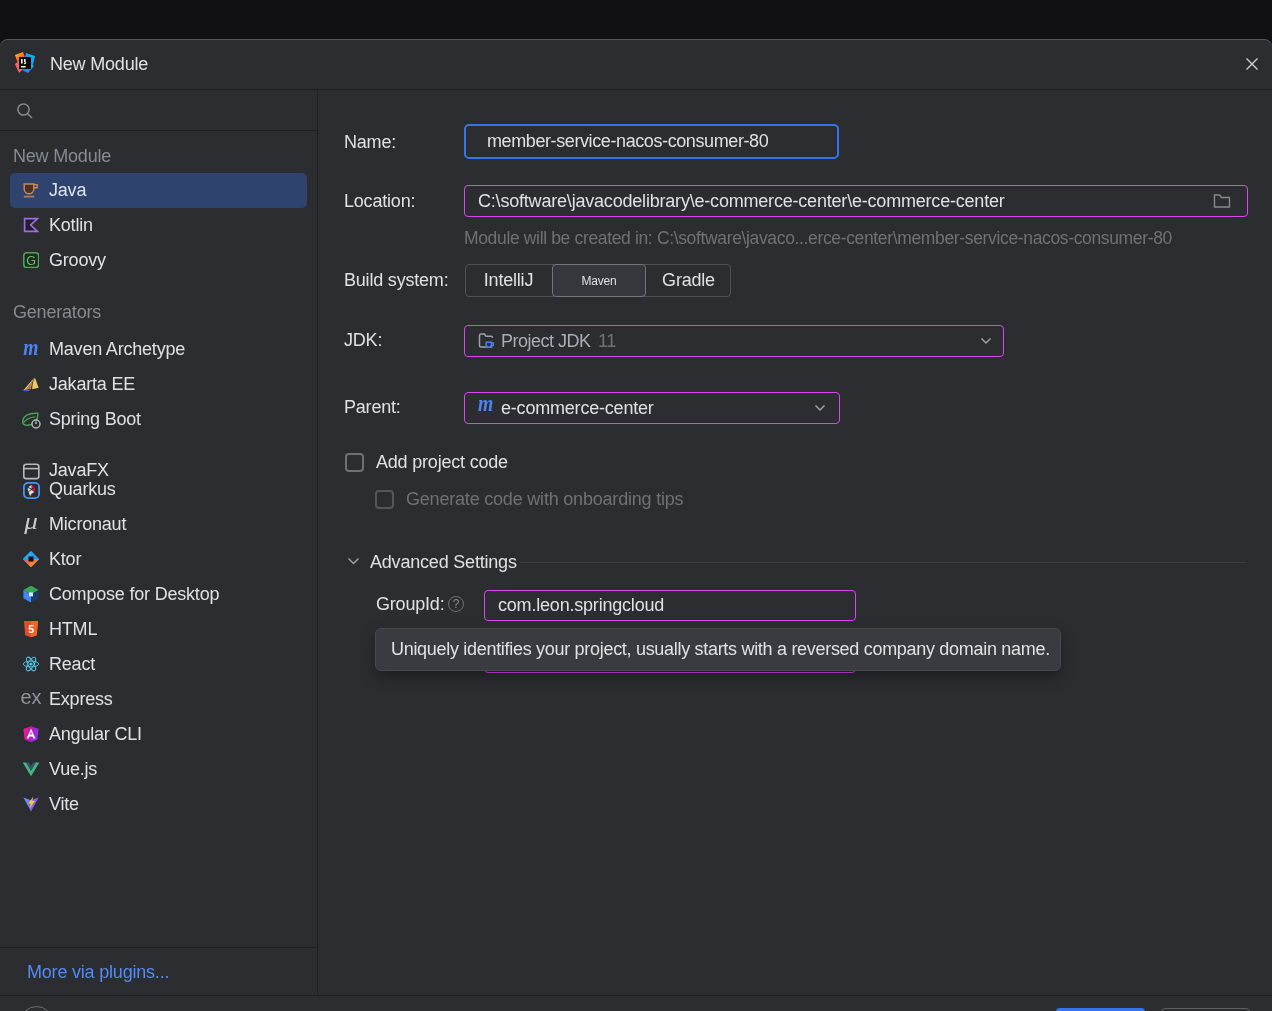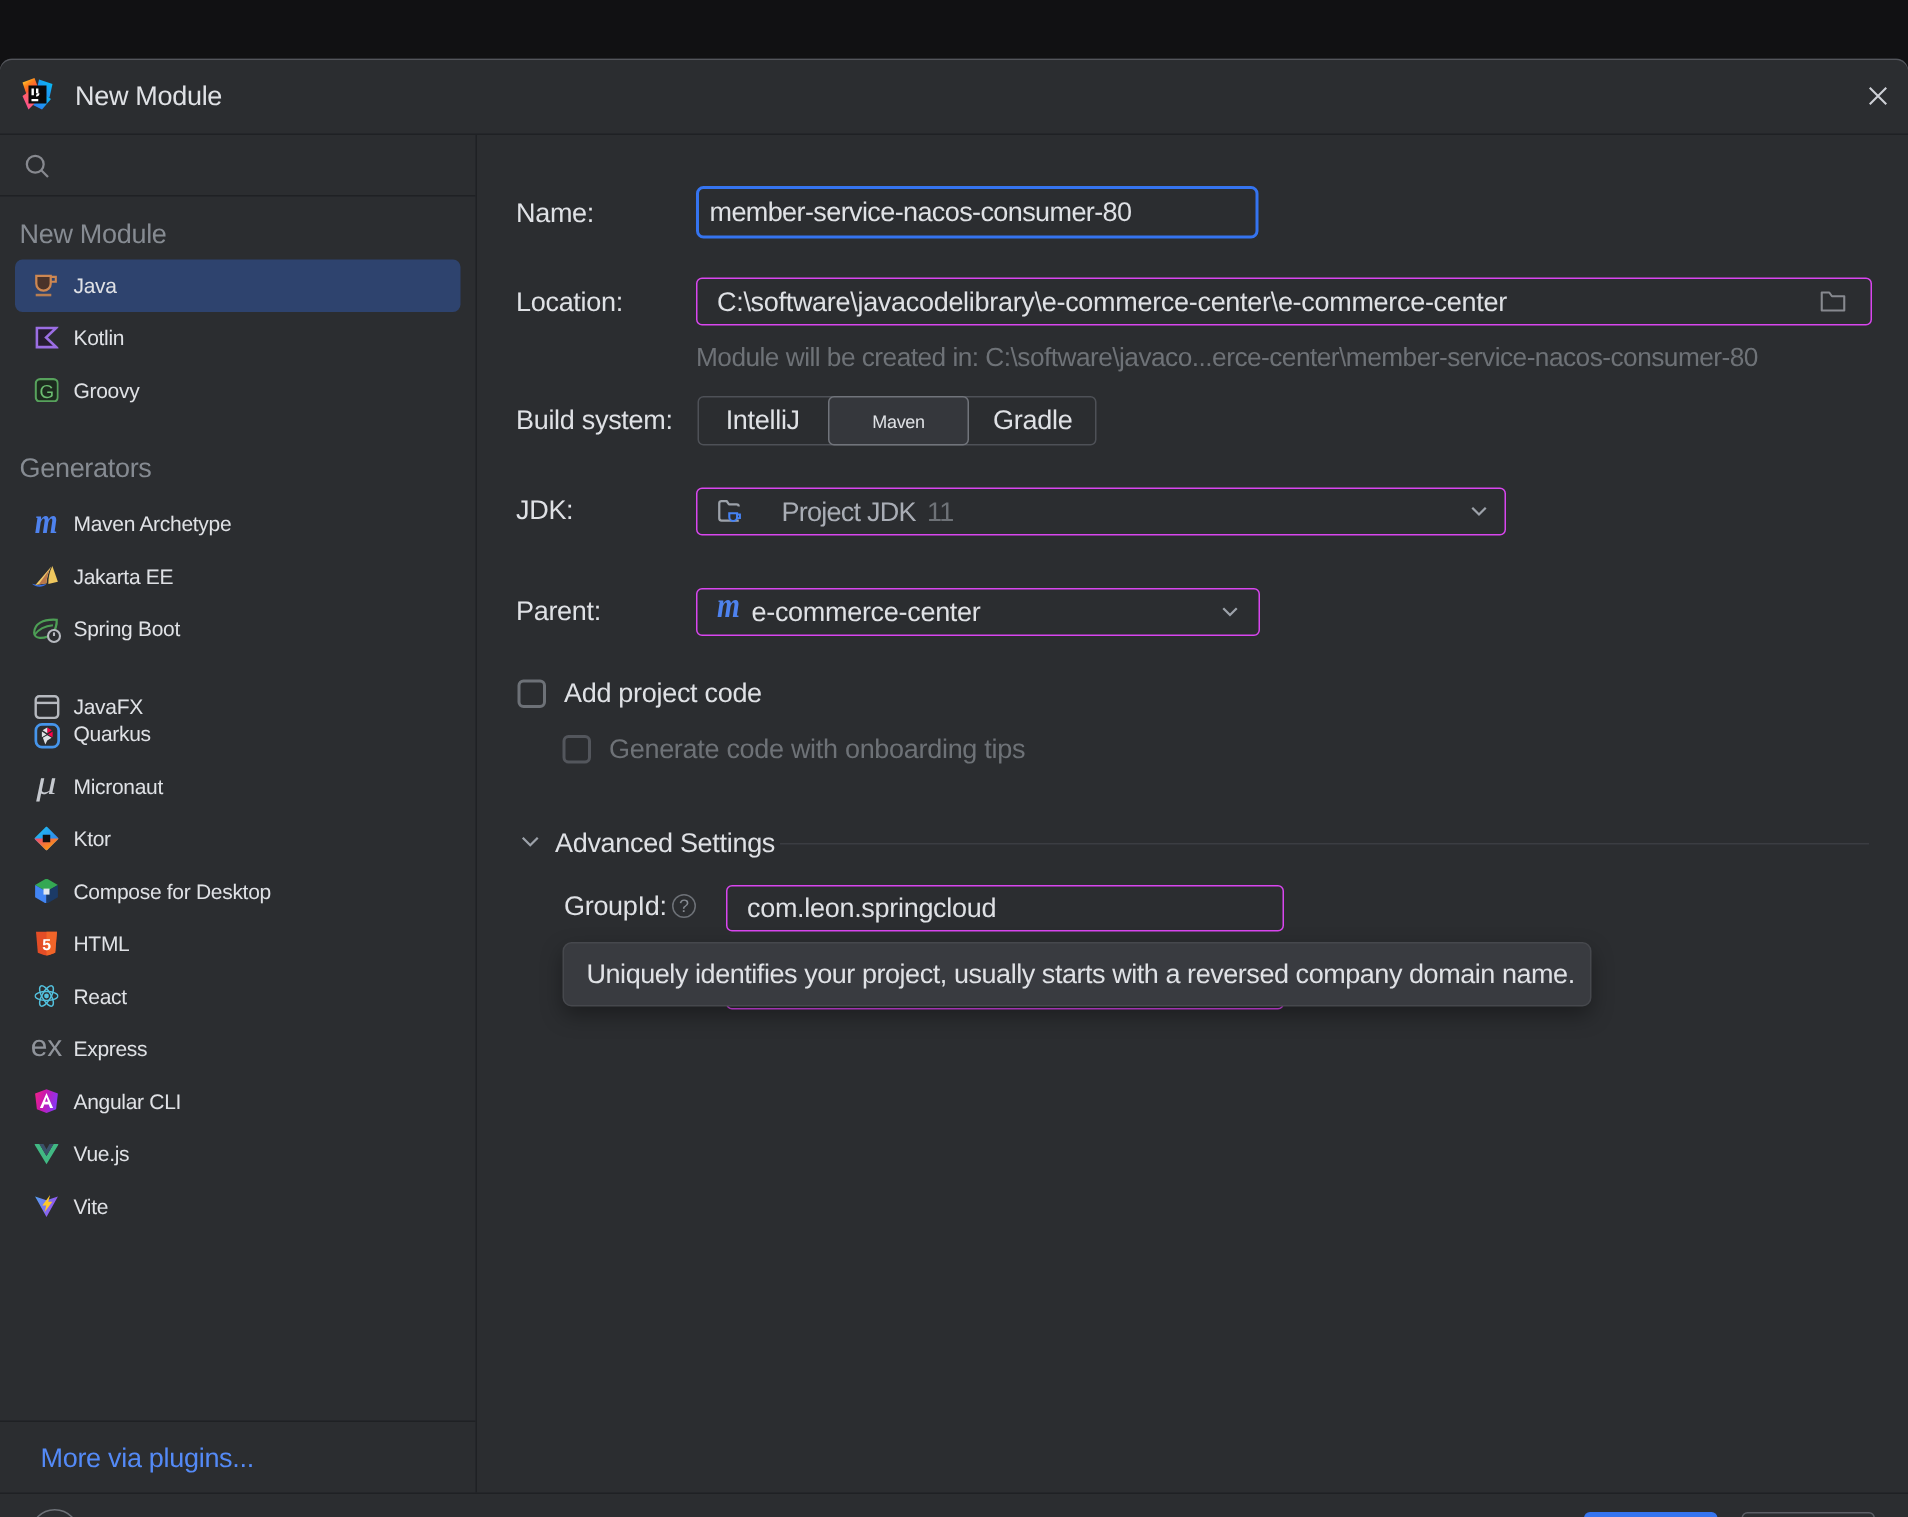--- a/index.html
+++ b/index.html
@@ -11,21 +11,21 @@
   
   #titlebar{position:absolute;left:0;top:0;width:1272px;height:50px;border-bottom:1px solid #1f2124;}
   #title{position:absolute;left:50px;top:15px;font-size:18px;color:#dfe1e5;letter-spacing:-0.2px;}
   
   #sidebar{position:absolute;left:0;top:51px;width:317px;height:905px;border-right:1px solid #1f2124;}
   #searchrow{position:absolute;left:0;top:0;width:317px;height:40px;border-bottom:1px solid #1f2124;}
   .shead{position:absolute;left:13px;font-size:18px;color:#868b92;letter-spacing:-0.2px;}
   .item{position:absolute;left:10px;width:297px;height:35px;display:flex;align-items:center;border-radius:5px;}
   .item.sel{background:#2e436e;}
   .item .ic{width:16px;height:16px;margin-left:13px;flex:0 0 16px;display:flex;align-items:center;justify-content:center;}
-  .item .tx{margin-left:10px;font-size:14px;color:#dfe1e5;letter-spacing:-0.2px;}
+  .item .tx{margin-left:10px;font-size:18px;color:#dfe1e5;letter-spacing:-0.2px;}
   #morelink{position:absolute;left:27px;top:872px;font-size:18px;color:#548af7;letter-spacing:-0.2px;}
   
   #bottombar{position:absolute;left:0;top:956px;width:1272px;height:55px;border-top:1px solid #1f2124;}
   #helpc{position:absolute;left:20px;top:10px;width:31px;height:31px;border:1px solid #6d7177;border-radius:50%;
          color:#868b92;font-size:19px;display:flex;align-items:center;justify-content:center;}
   .btn{position:absolute;top:12px;width:89px;height:34px;border-radius:4px;font-size:24px;display:flex;
        align-items:center;justify-content:center;letter-spacing:-0.2px;}
   #createbtn{left:1056px;background:#3574f0;color:#fff;font-weight:700;}
   #cancelbtn{left:1161px;border:1px solid #5c5f66;color:#dfe1e5;box-sizing:border-box;}
   
@@ -280,37 +280,37 @@
     <div id="morelink">More via plugins...</div>
   </div>
 
   <div id="bottombar">
     <div id="helpc">?</div>
     <div class="btn" id="createbtn">Create</div>
     <div class="btn" id="cancelbtn">Cancel</div>
   </div>
 
   <div class="lbl" style="left:344px;top:93px">Name:</div>
-  <div class="input" style="left:464px;top:85px;width:375px;height:35px;border:2px solid #3574f0;border-radius:5px;padding-left:7px;letter-spacing:-0.4px">member-service-nacos-consumer-80</div>
+  <div class="input" style="left:464px;top:85px;width:375px;height:35px;border:2px solid #3574f0;border-radius:5px;padding-left:21px;letter-spacing:-0.4px">member-service-nacos-consumer-80</div>
 
   <div class="lbl" style="left:344px;top:152px">Location:</div>
   <div class="input" style="left:464px;top:146px;width:784px;height:32px;padding-left:13px">C:\software\javacodelibrary\e-commerce-center\e-commerce-center</div>
   <svg class="abs" style="left:1213px;top:154px" width="18" height="16" viewBox="0 0 18 16">
     <path d="M1.5 2 h5 l1.8 2.5 h8.2 v9.5 h-15 Z" fill="none" stroke="#87898f" stroke-width="1.4" stroke-linejoin="round"></path>
   </svg>
   <div class="lbl" style="left:464px;top:189px;color:#6e7277;font-size:17.5px;letter-spacing:-0.35px">Module will be created in: C:\software\javaco...erce-center\member-service-nacos-consumer-80</div>
 
   <div class="lbl" style="left:344px;top:231px">Build system:</div>
   <div class="abs" style="left:465px;top:225px;width:266px;height:33px;box-sizing:border-box;border:1px solid #4e5157;border-radius:4px"></div>
   <div class="lbl" style="left:465px;top:225px;width:87px;height:33px;display:flex;align-items:center;justify-content:center">IntelliJ</div>
   <div class="abs" style="left:552px;top:225px;width:94px;height:33px;box-sizing:border-box;border:1px solid #71747b;background:#35373c;border-radius:4px;display:flex;align-items:center;justify-content:center;font-size:12px;letter-spacing:-0.2px">Maven</div>
   <div class="lbl" style="left:646px;top:225px;width:85px;height:33px;display:flex;align-items:center;justify-content:center">Gradle</div>
 
   <div class="lbl" style="left:344px;top:291px">JDK:</div>
-  <div class="input" style="left:464px;top:286px;width:540px;height:32px;padding-left:56px;color:#a9adb5;letter-spacing:-0.5px">Project JDK <span style="color:#6e7277;margin-left:3px">11</span></div>
+  <div class="input" style="left:464px;top:286px;width:540px;height:32px;padding-left:36px;color:#a9adb5;letter-spacing:-0.5px">Project JDK <span style="color:#6e7277;margin-left:3px">11</span></div>
   <svg class="abs" style="left:478px;top:292px" width="20" height="20" viewBox="0 0 20 20">
     <path d="M14.5 16 H3 a1.5 1.5 0 0 1 -1.5 -1.5 V4.5 A1.5 1.5 0 0 1 3 3 h3.4 l1.6 2.2 h5 a1.5 1.5 0 0 1 1.5 1.5" fill="none" stroke="#9da2aa" stroke-width="1.5" stroke-linejoin="round"></path>
     <path d="M8.2 11.2 h5.2 v2.6 a2.6 2.5 0 0 1 -5.2 0 Z" fill="#2b2d30" stroke="#4682f4" stroke-width="1.4"></path>
     <path d="M13.5 12 h1.8 v2.4 h-1.8" fill="none" stroke="#4682f4" stroke-width="1.3"></path>
   </svg>
   <svg class="chev" style="left:980px;top:298px" viewBox="0 0 12 8">
       <path d="M1.5 1.5 L6 6 L10.5 1.5" fill="none" stroke="#9da2aa" stroke-width="1.5"></path>
     </svg>
 
   <div class="lbl" style="left:344px;top:358px">Parent:</div>

